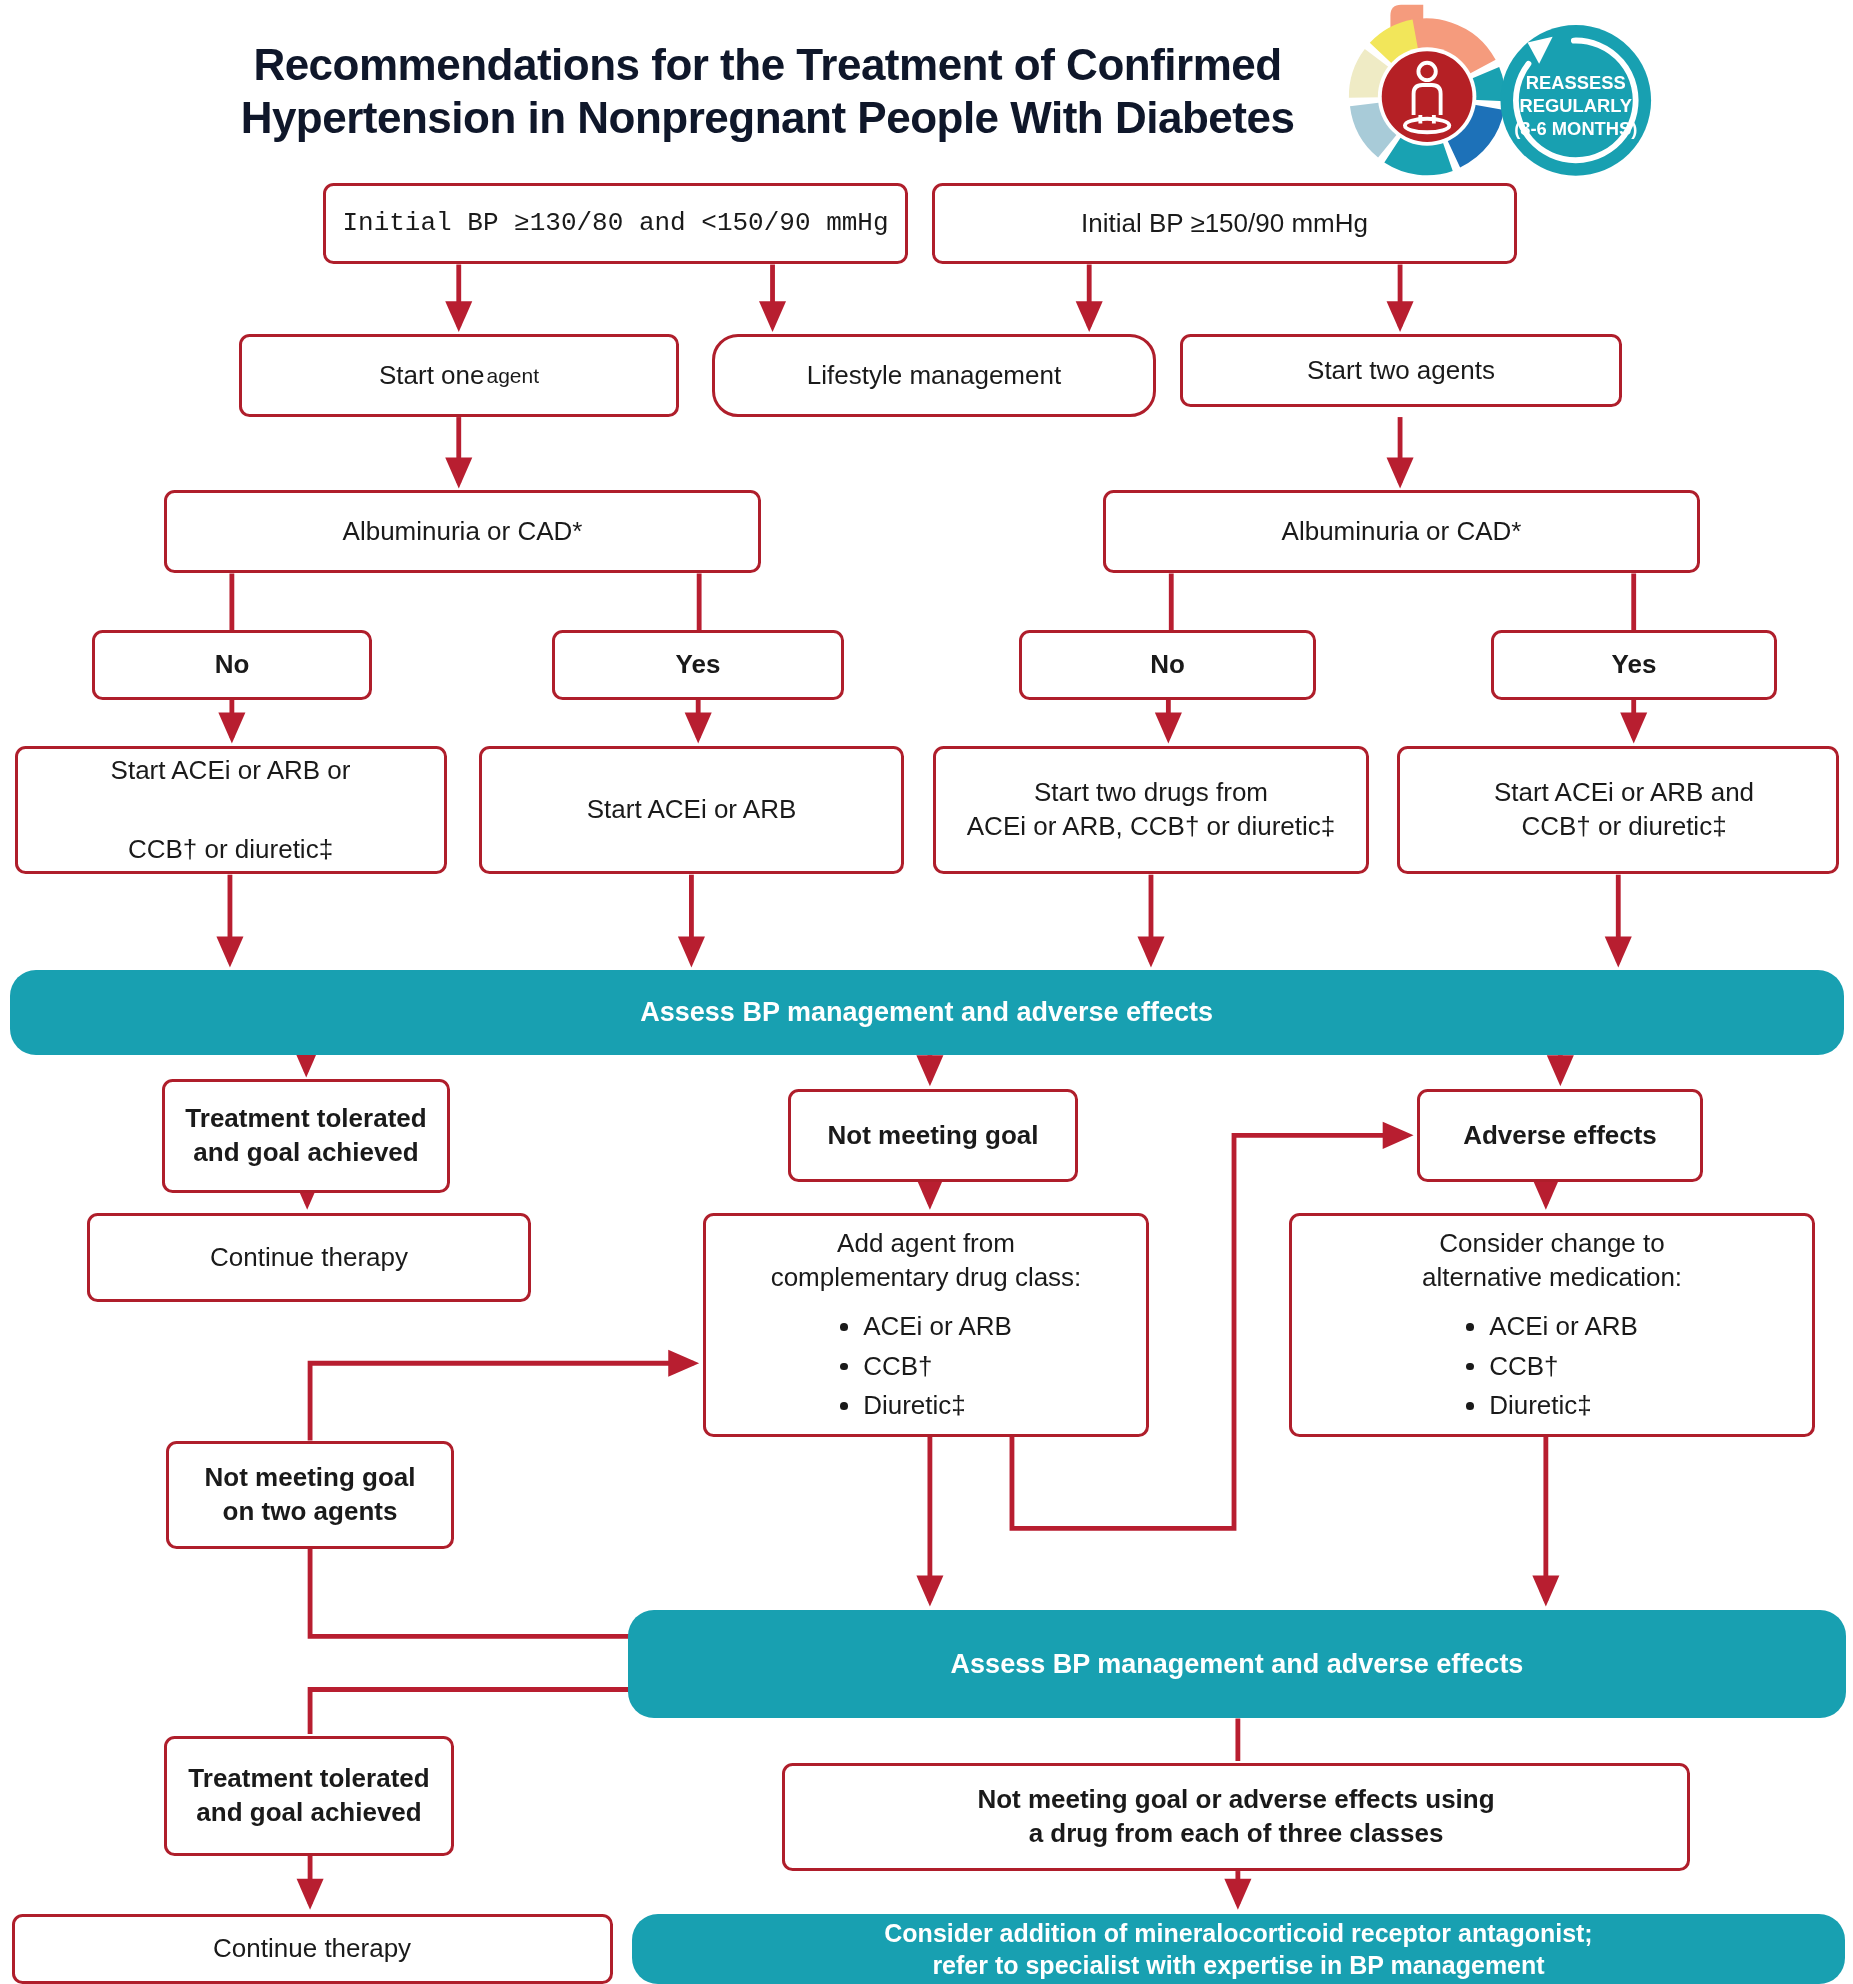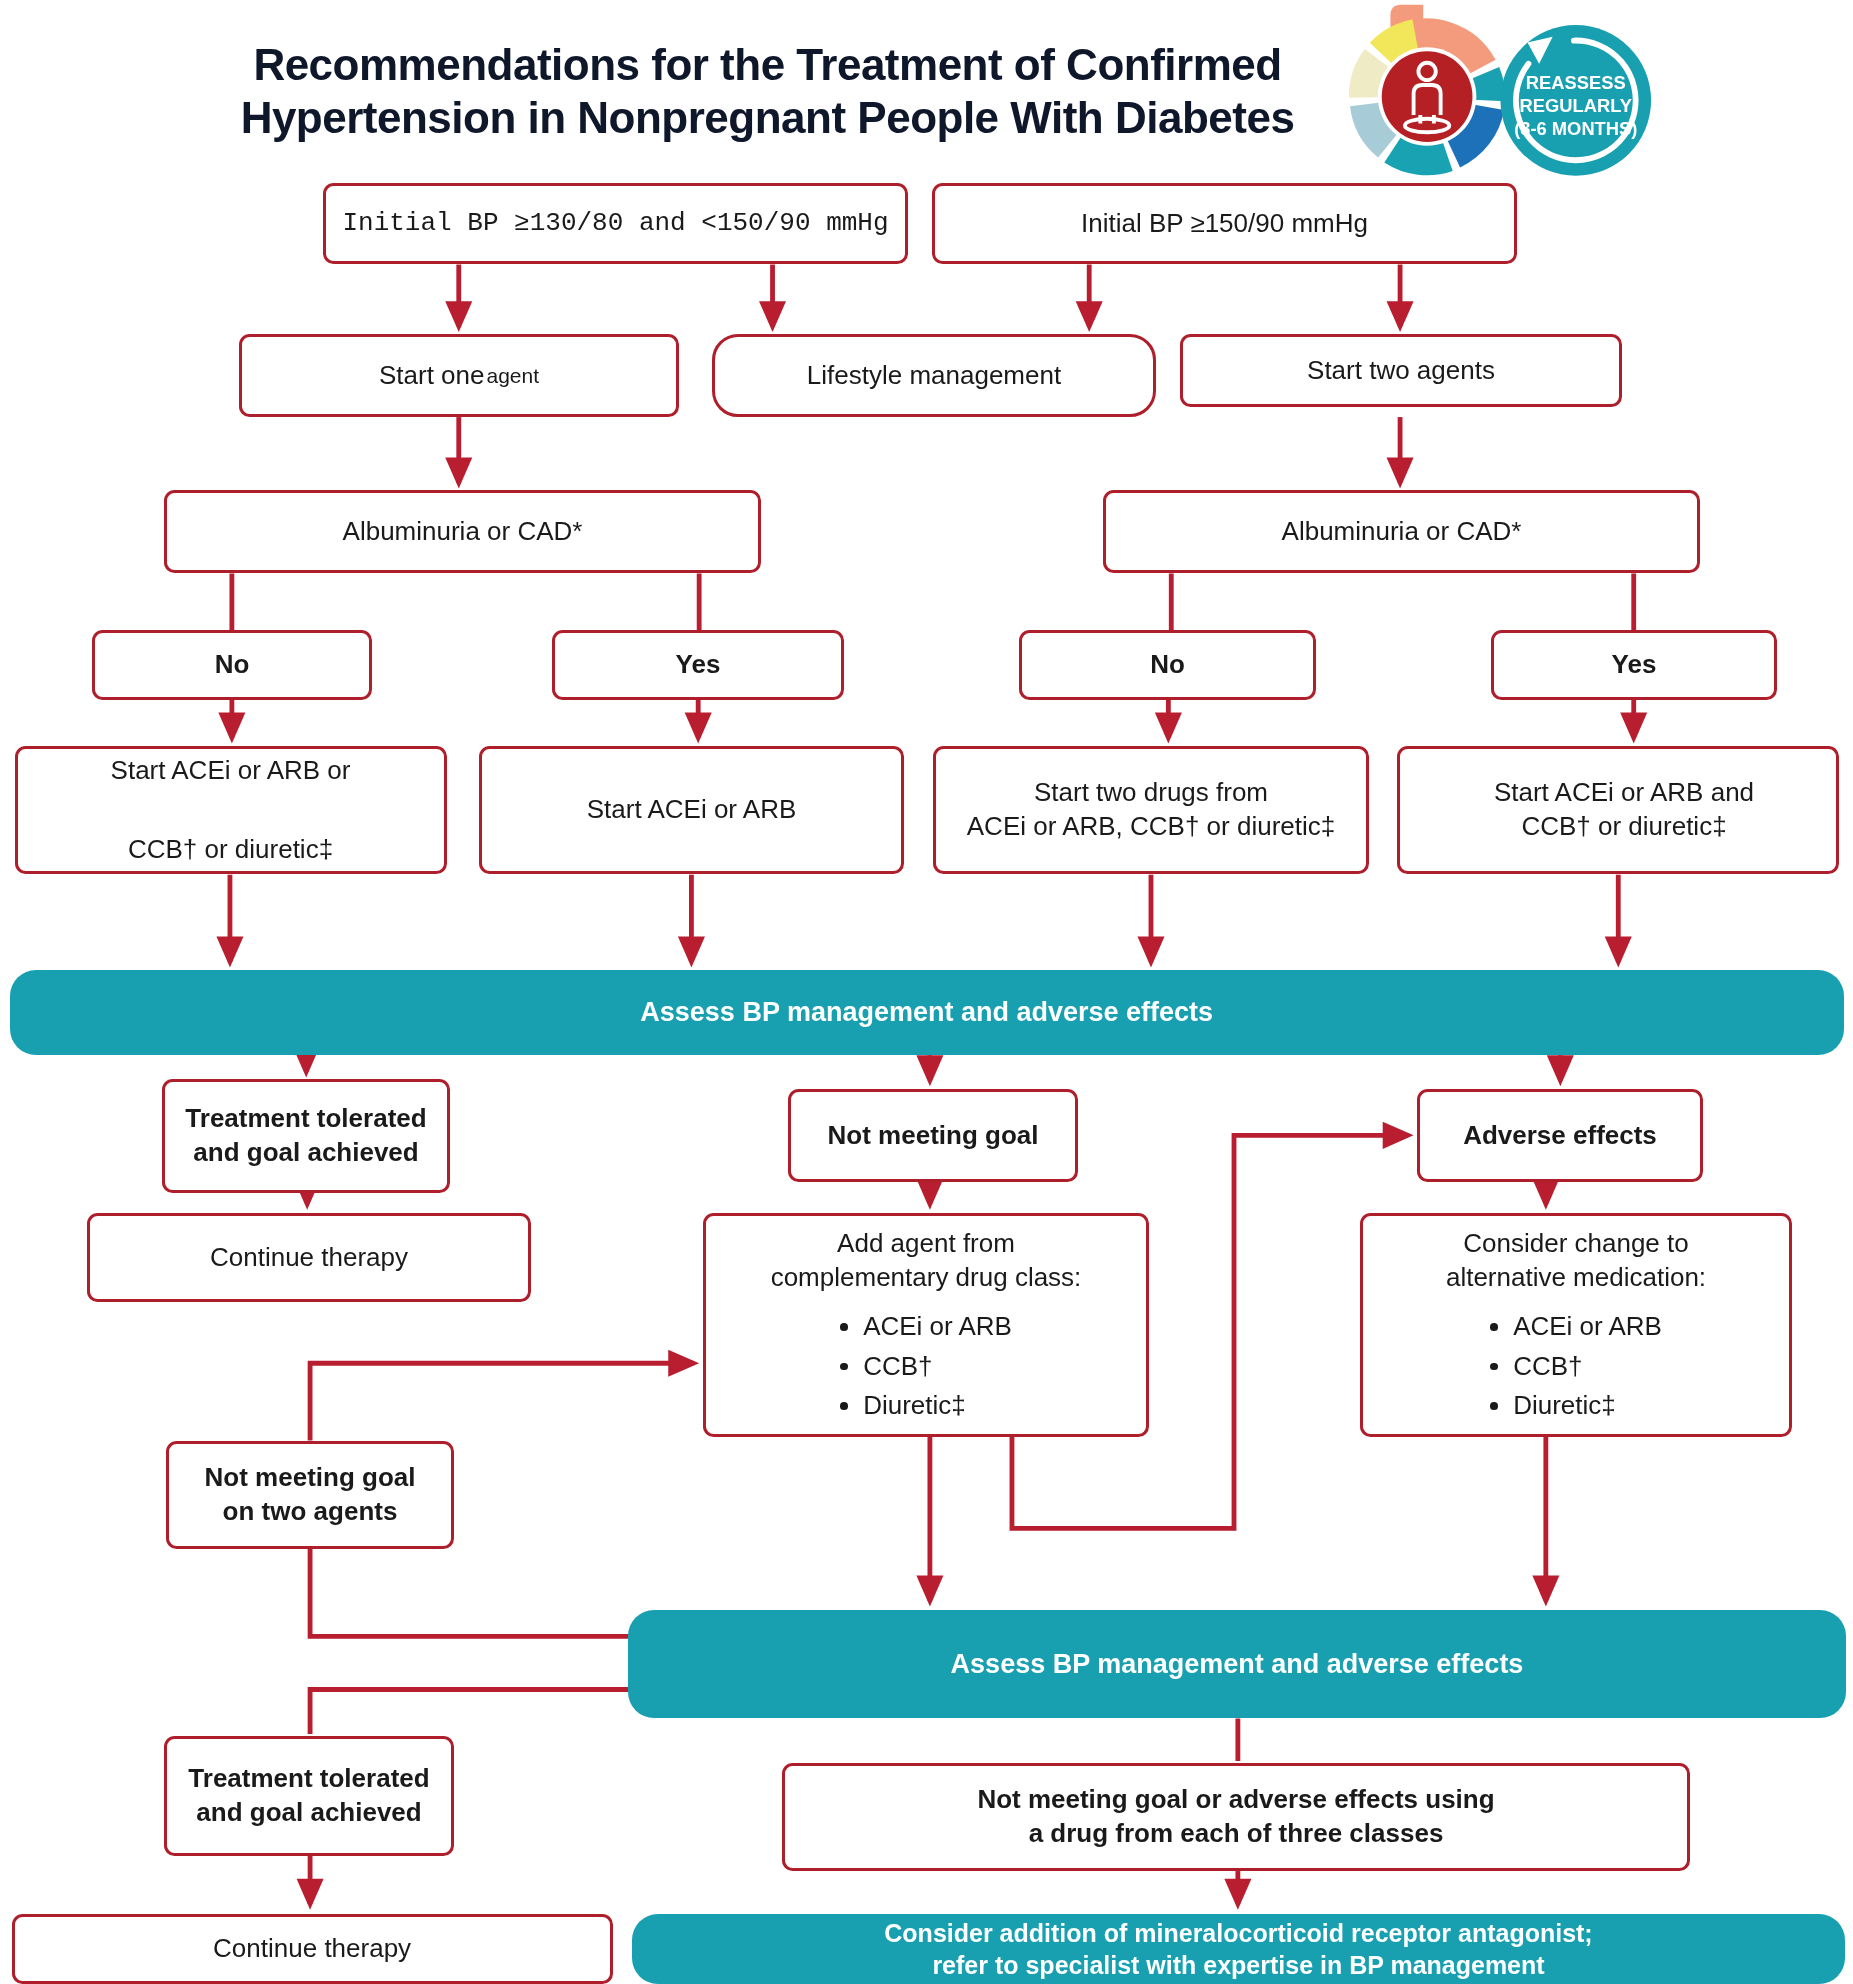--- a/index.html
+++ b/index.html
@@ -196,21 +196,21 @@
           <span class="dot"></span>
           <span>CCB†</span>
         </div>
       <div class="bullet">
           <span class="dot"></span>
           <span>Diuretic‡</span>
         </div>
     </div>
   </div>
 
-  <div class="box" style="left:1360px;top:1213px;width:432px;height:224px;">
+  <div class="box" style="left:1289px;top:1213px;width:526px;height:224px;">
     <span>Consider change to</span>
     <span>alternative medication:</span>
     <div class="bullets">
       <div class="bullet">
           <span class="dot"></span>
           <span>ACEi or ARB</span>
         </div>
       <div class="bullet">
           <span class="dot"></span>
           <span>CCB†</span>

